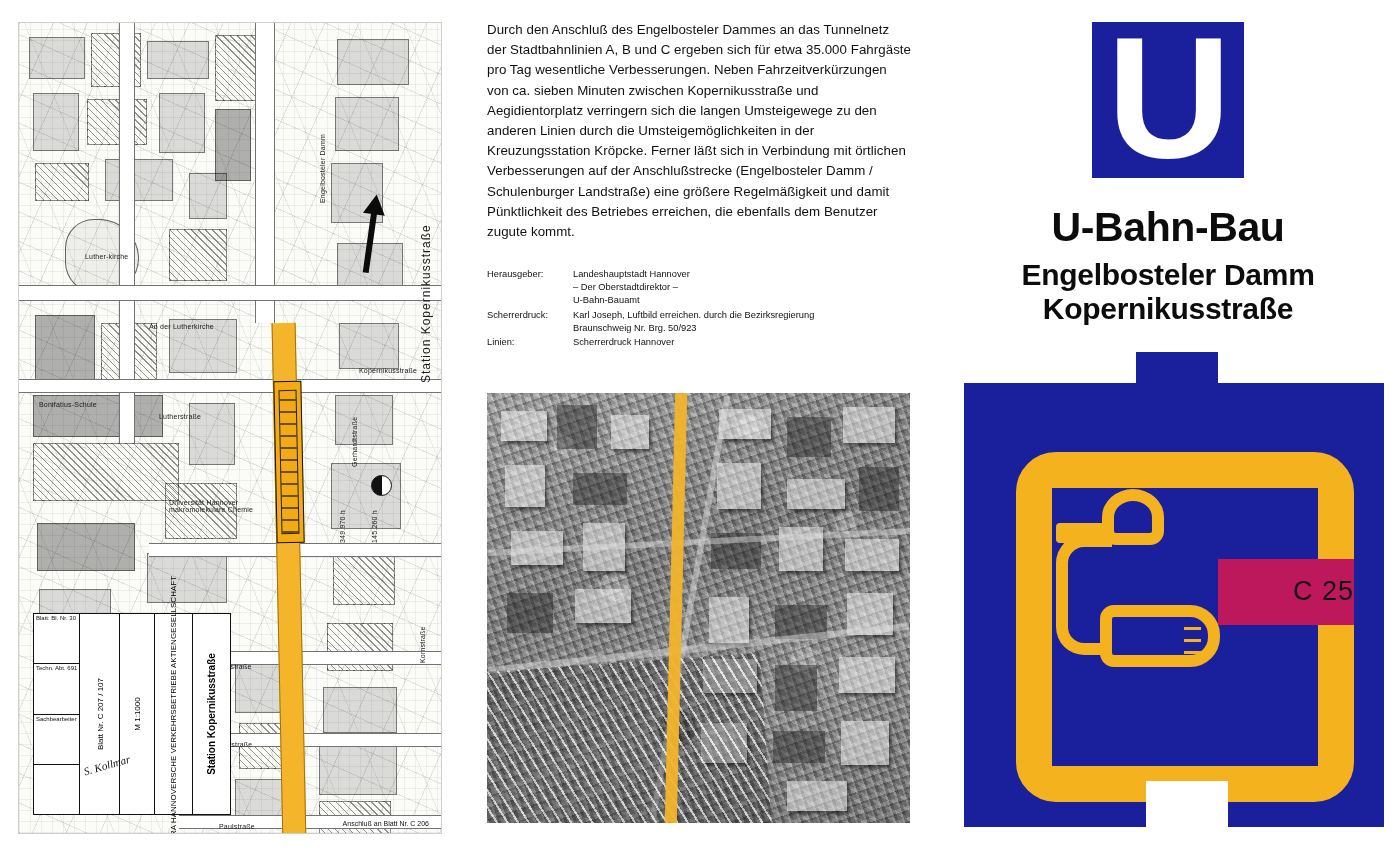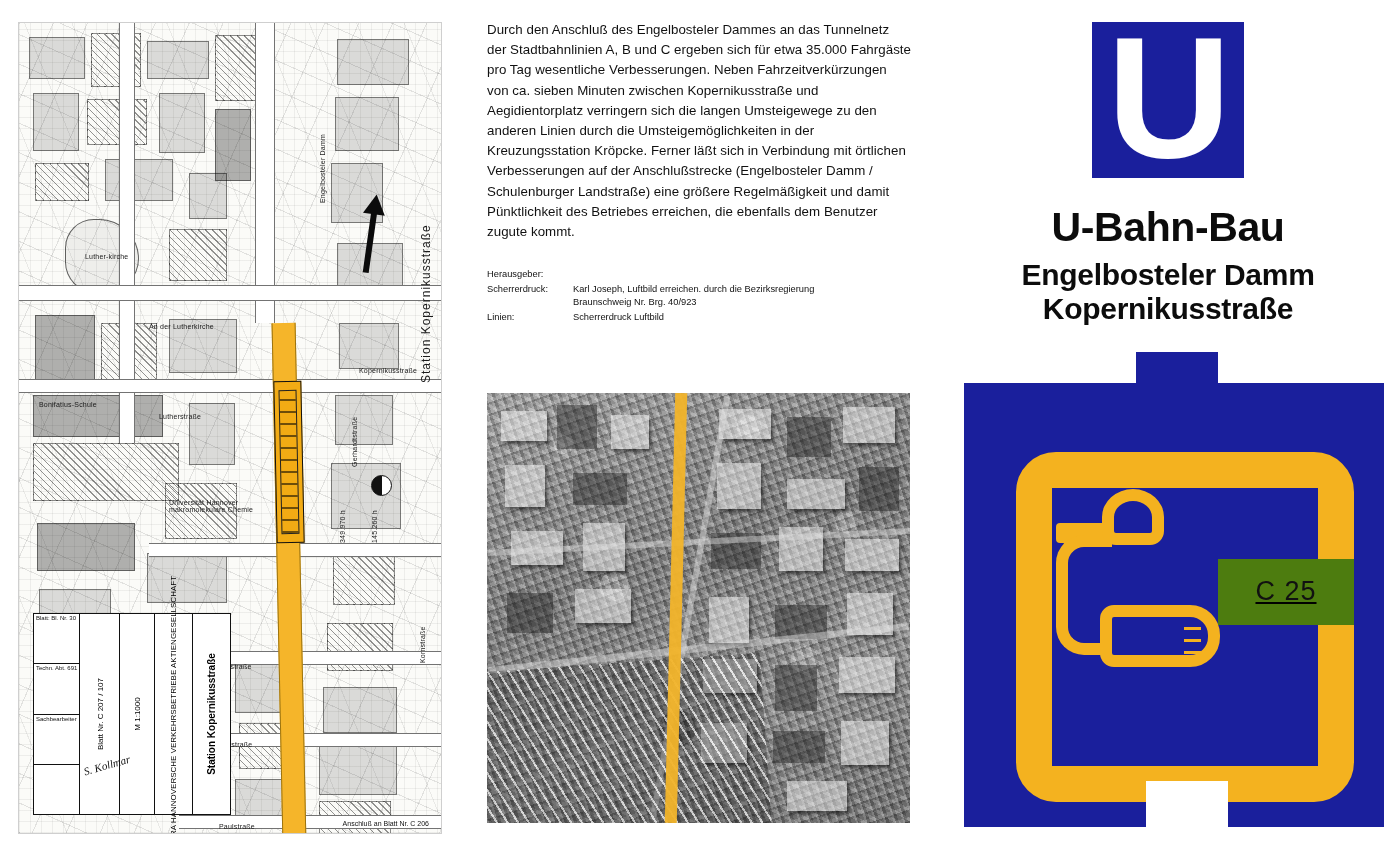--- a/index.html
+++ b/index.html
@@ -443,25 +443,24 @@
     border-radius: 50% 50% 14px 14px;
     box-sizing: border-box;
     background: #1a1f9c;
   }
   .picto-plate {
     position: absolute;
     right: 30px;
     top: 176px;
     width: 136px;
     height: 66px;
-    background: #4d7c0f;
+    background: #be185d;
     display: flex;
     align-items: center;
-    justify-content: center;
-    text-decoration: underline;
+    justify-content: flex-end;
   }
   .plate-text {
     font-size: 27px;
     color: #111;
     letter-spacing: 1px;
   }
 </style>
 </head>
 <body>
 
@@ -568,32 +567,37 @@
     <div class="sig" style="left:64px; bottom:62px; transform:rotate(-16deg);">S. Kollmar</div>
     <div class="plan-foot">Anschluß an Blatt Nr. C 206</div>
   </div>
 
   <div class="mid">
     <div class="body-text">Durch den Anschluß des Engelbosteler Dammes an das Tunnelnetz der Stadtbahnlinien A, B und C ergeben sich für etwa 35.000 Fahrgäste pro Tag wesentliche Verbesserungen. Neben Fahrzeitverkürzungen von ca. sieben Minuten zwischen Kopernikusstraße und Aegidientorplatz verringern sich die langen Umsteigewege zu den anderen Linien durch die Umsteigemöglichkeiten in der Kreuzungsstation Kröpcke. Ferner läßt sich in Verbindung mit örtlichen Verbesserungen auf der Anschlußstrecke (Engelbosteler Damm / Schulenburger Landstraße) eine größere Regelmäßigkeit und damit Pünktlichkeit des Betriebes erreichen, die ebenfalls dem Benutzer zugute kommt.</div>
 
     <div class="credits">
       <div class="credit-row">
         <div class="credit-key">Herausgeber:</div>
+        <div class="credit-val">
+          <div>Landeshauptstadt Hannover</div>
+          <div>– Der Oberstadtdirektor –</div>
+          <div>U-Bahn-Bauamt</div>
+        </div>
       </div>
       <div class="credit-row">
         <div class="credit-key">Scherrerdruck:</div>
         <div class="credit-val">
           <div>Karl Joseph, Luftbild erreichen. durch die Bezirksregierung</div>
-          <div>Braunschweig Nr. Brg. 40/923</div>
+          <div>Braunschweig Nr. Brg. 50/923</div>
         </div>
       </div>
       <div class="credit-row">
         <div class="credit-key">Linien:</div>
         <div class="credit-val">
-          <div>Scherrerdruck Luftbild</div>
+          <div>Scherrerdruck Hannover</div>
         </div>
       </div>
     </div>
   </div>
 
   <div class="aerial">
     <div class="aerial-base"></div>
     <div class="aerial-grain"></div>
     <div class="aerial-blocks">
       <div class="ab" style="left:14px;  top:18px;  width:46px; height:30px;"></div>

